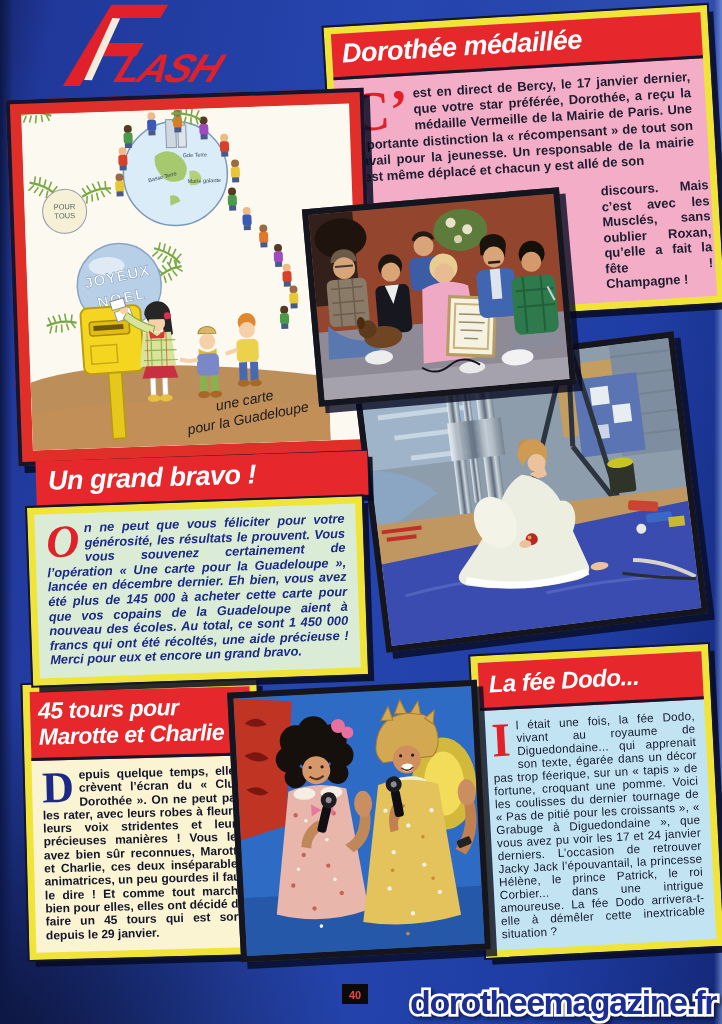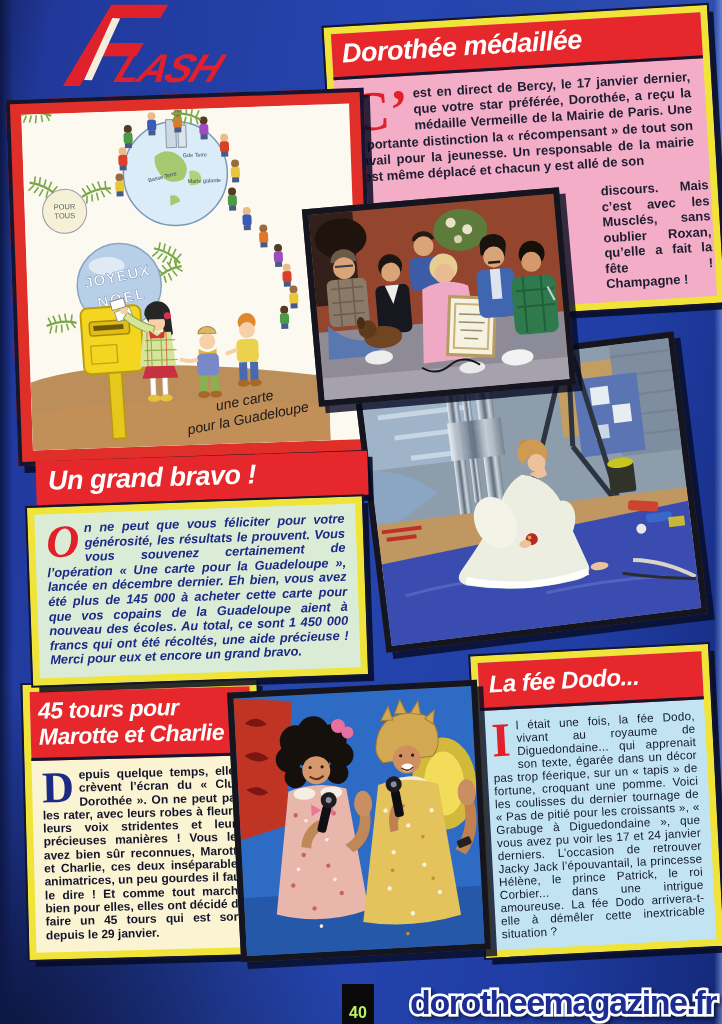--- a/index.html
+++ b/index.html
@@ -56,22 +56,22 @@
   .tours-body{padding:9px 10px 10px;color:#14142a;font-weight:bold;
     font-size:12px;line-height:13.3px;text-align:justify;}
   .tours-body .dropcap{font-size:44px;margin:2px 5px 0 0;}
   
   .dodo{left:478px;top:650px;width:224px;z-index:5;transform:rotate(-3deg);background:#c2e4f2;}
   .dodo .phead{font-size:24px;padding:8px 10px 9px;}
   .dodo-body{padding:9px 10px 10px;color:#14182e;font-size:11.7px;line-height:13px;
     text-align:justify;letter-spacing:.2px;}
   .dodo-body .dropcap{font-size:48px;margin:2px 6px 0 0;}
   
-  .page-num{left:342px;top:984px;z-index:7;background:#0a0a0a;color:#bef264;
-    font-weight:bold;font-size:16px;padding:20px 7px 3px;}
+  .page-num{left:342px;top:984px;z-index:7;background:#0a0a0a;color:#ef4444;
+    font-weight:bold;font-size:11px;padding:5px 7px 3px;}
   .watermark{right:0;bottom:-2px;z-index:9;width:320px;height:44px;}
   svg text{font-family:"Liberation Sans",sans-serif;}
   .scripty{font-family:"Liberation Serif",serif;}
 </style>
 </head>
 <body>
 
 <div class="page">
 
   <div class="abs flash-logo">

